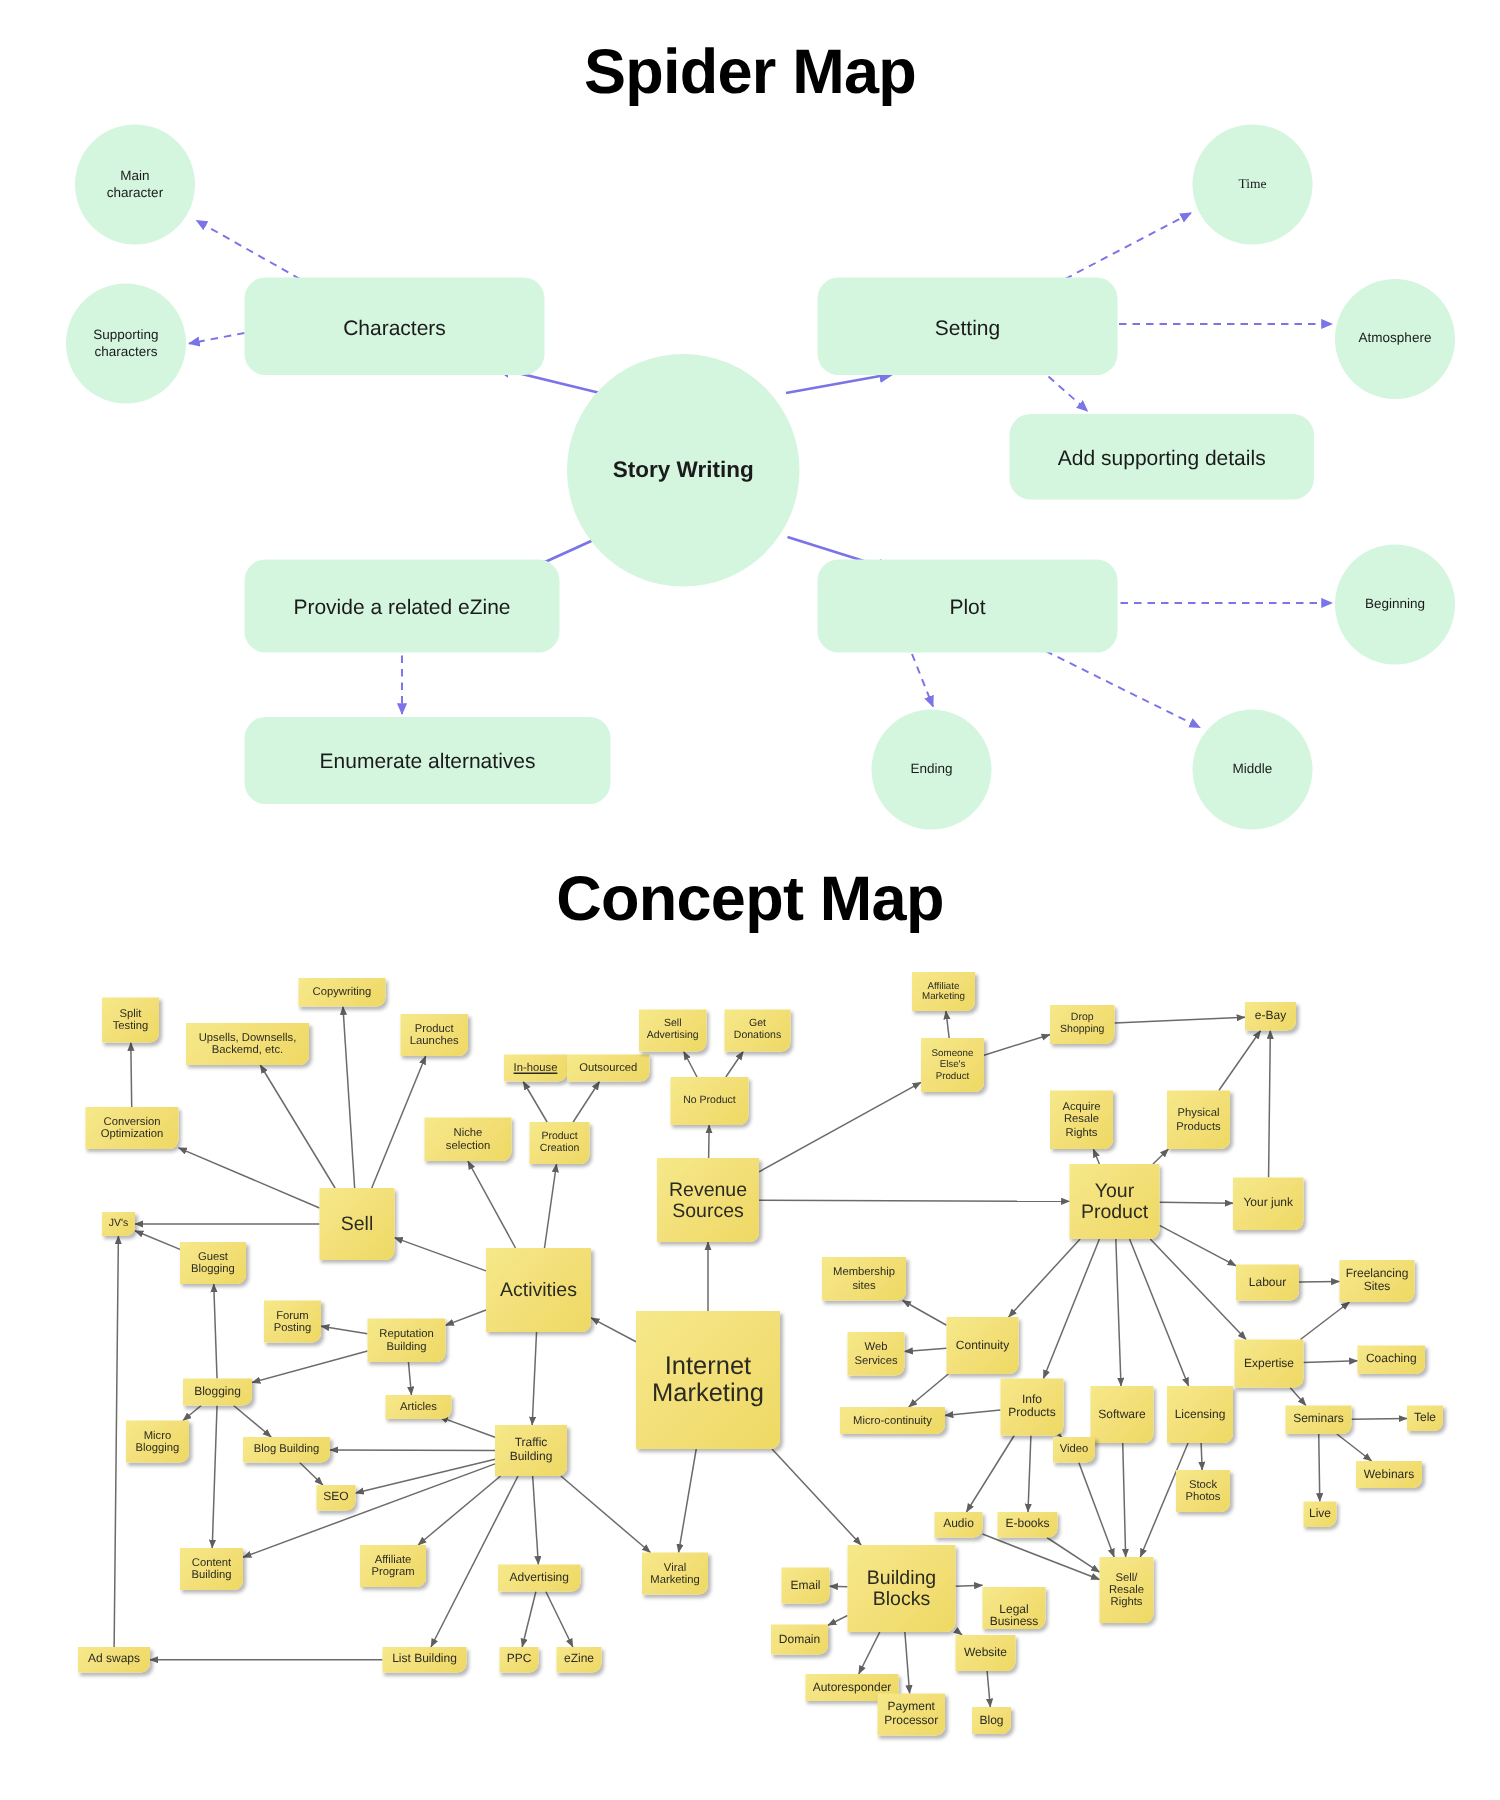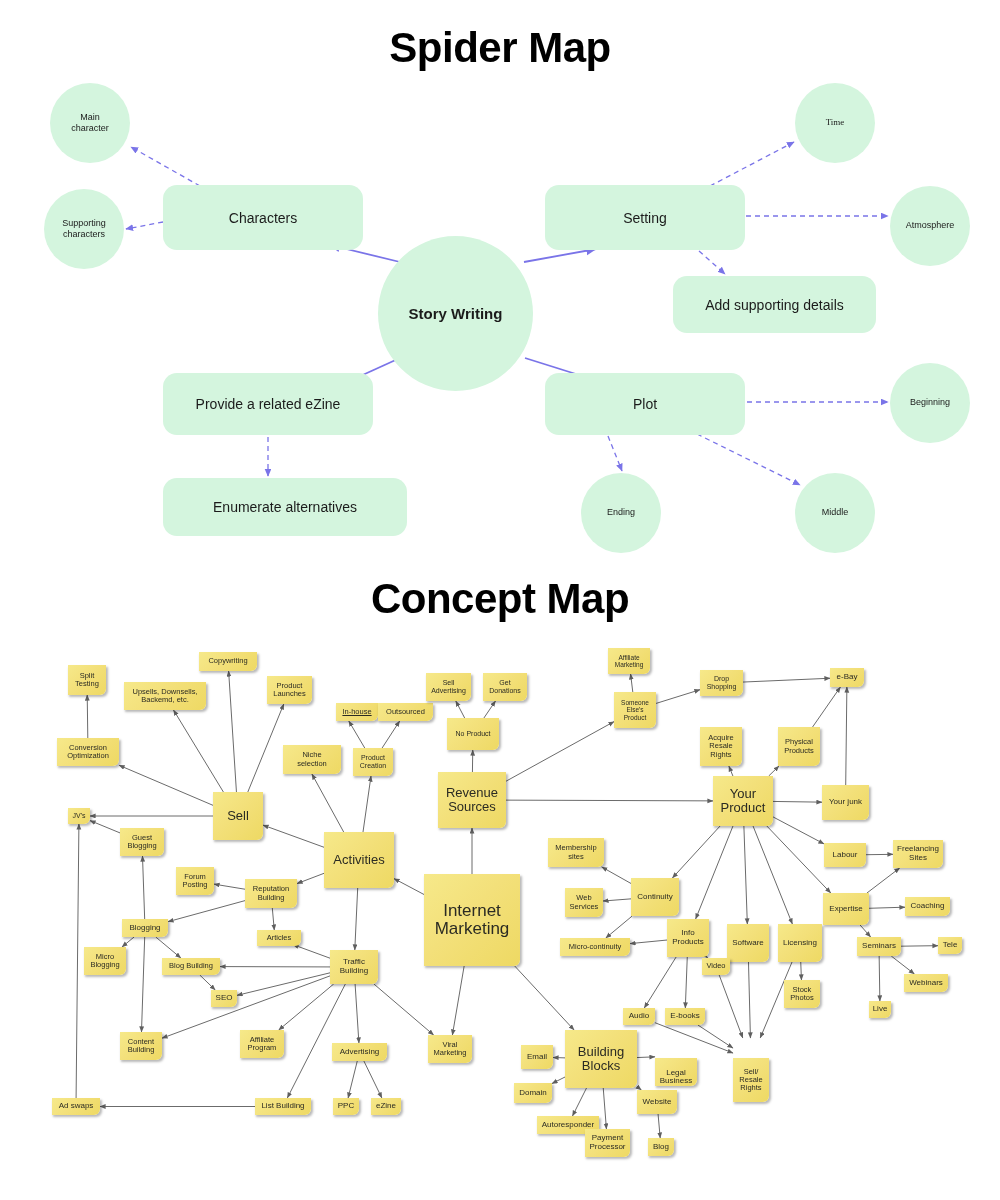--- a/index.html
+++ b/index.html
@@ -381,21 +381,21 @@
       </div>
       <div class="cm-node" style="left: 784px; top: 352px; width: 36px; height: 28px; font-size: 7.5px;">
         <span>Stock<br>Photos</span>
       </div>
       <div class="cm-node" style="left: 623px; top: 380px; width: 32px; height: 17px; font-size: 8px;">
         <span>Audio</span>
       </div>
       <div class="cm-node" style="left: 665px; top: 380px; width: 40px; height: 17px; font-size: 8px;">
         <span>E-books</span>
       </div>
-      <div class="cm-node" style="left: 733px; top: 430px; width: 36px; height: 44px; font-size: 7.5px;">
+      <div class="cm-node" style="left: 733px; top: 410px; width: 36px; height: 44px; font-size: 7.5px;">
         <span>Sell/<br>Resale<br>Rights</span>
       </div>
       <div class="cm-node" style="left: 521px; top: 417px; width: 32px; height: 24px; font-size: 8px;">
         <span>Email</span>
       </div>
       <div class="cm-node" style="left: 655px; top: 430px; width: 42px; height: 28px; font-size: 8px; align-items: flex-end;">
         <span>Legal<br>Business</span>
       </div>
       <div class="cm-node" style="left: 514px; top: 455px; width: 38px; height: 20px; font-size: 8px;">
         <span>Domain</span>

